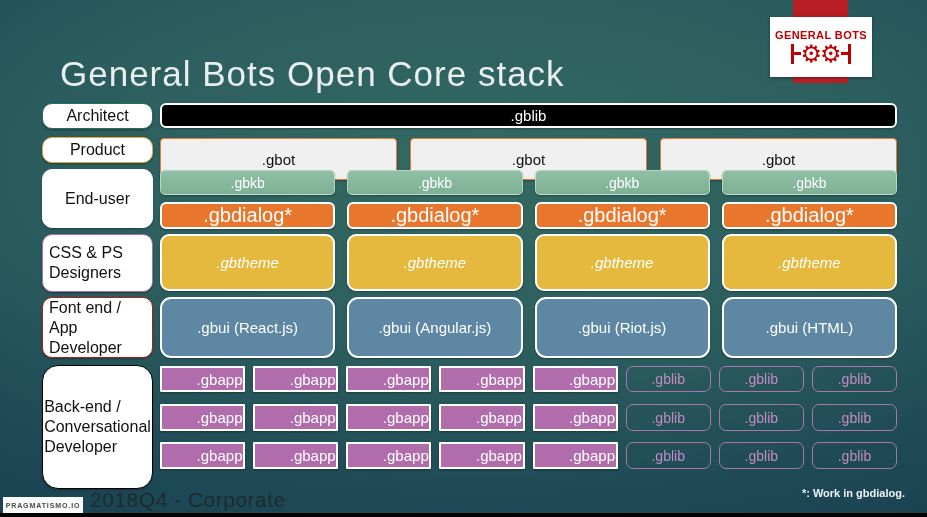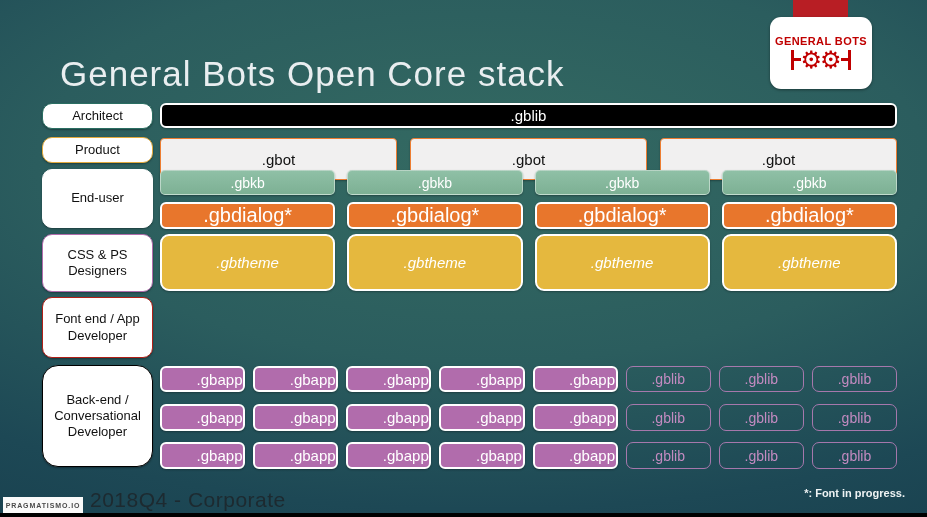--- a/index.html
+++ b/index.html
@@ -14,44 +14,43 @@
   .bottom-bar { position:absolute; left:0; bottom:0; width:100%; height:4px; background:#000; }
 
   .title {
     position:absolute; left:60px; top:38px; font-size:35px; font-weight:400;
     color:#e9eef0; letter-spacing:1px; white-space:nowrap;margin-top:16px;
   }
 
   
   .logo-stripe { position:absolute; left:793px; top:0; width:55px; height:83px; background:#b81e24; }
   .logo-box {
-    position:absolute; left:770px; top:17px; width:102px; height:72px; background:#fff;
+    position:absolute; left:770px; top:17px; width:102px; height:60px; background:#fff;
     display:flex; flex-direction:column; align-items:center; justify-content:center;
     box-shadow:0 1px 3px rgba(0,0,0,.4);
-    border-radius:11px;
   }
   .logo-text { color:#c00000; font-weight:700; font-size:11px; letter-spacing:.4px; }
   .logo-gears { display:flex; align-items:center; justify-content:center; margin-top:1px; color:#c00000; }
   .gear-endbar { width:3px; height:20px; background:#c00000; }
   .gear-hline { width:7px; height:3px; background:#c00000; }
   .gear-glyph { font-size:24px; line-height:24px; font-family:"DejaVu Sans",sans-serif; margin:0 -1px; }
 
   
   .role {
     position:absolute; left:42px; width:111px; background:#fff;
-    display:flex; align-items:center; justify-content:center; text-align:center;
-    color:#111; font-size:13px; line-height:1.25; border-radius:10px;
+    display:flex; align-items:center; justify-content:center; 
+    color:#111; font-size:16px; line-height:1.25; border-radius:10px;
     border:1.5px solid #fff; padding:2px 6px; box-shadow:0 1px 2px rgba(0,0,0,.35);
   }
   .role-architect { top:103px; height:26px; border-color:#2a6e62; }
   .role-product   { top:137px; height:26px; border-color:#e2aa3d; }
   .role-enduser   { top:169px; height:59px; border-color:#ffffff; }
   .role-cssps     { top:234px; height:58px; border-color:#b16cac; }
   .role-frontend  { top:297px; height:61px; border-color:#b02018; }
-  .role-backend   { top:365px; height:102px; border-color:#000000; border-radius:16px; }
+  .role-backend   { top:365px; height:124px; border-color:#000000; border-radius:16px; }
 
   
   .row { position:absolute; left:160px; width:737px; display:grid; }
   .cols3 { grid-template-columns:repeat(3,1fr); column-gap:13px; }
   .cols4 { grid-template-columns:repeat(4,1fr); column-gap:12px; }
   .cols8 { grid-template-columns:repeat(8,1fr); column-gap:8px; }
 
   .box {
     display:flex; align-items:center; justify-content:center;
     color:#fff; white-space:nowrap; box-shadow:0 1px 2px rgba(0,0,0,.3);
@@ -72,21 +71,21 @@
 
   .row-gbtheme { top:234px; height:57px;font-style:italic; }
   .gbtheme { background:#e5b83e; border:2px solid #fff; border-radius:9px; font-size:15px; }
 
   .row-gbui { top:297px; height:61px; }
   .gbui { background:#5d87a2; border:2px solid #fff; border-radius:11px; font-size:15px; }
 
   .row-backend1 { top:366px; height:26px; }
   .row-backend2 { top:404px; height:27px; }
   .row-backend3 { top:442px; height:27px; }
-  .gbapp { background:#b16cac; border:2px solid #fff; border-radius:6px; font-size:15px;padding-left:34px; }
+  .gbapp { background:#b16cac; border:2px solid #fff; border-radius:1px; font-size:15px;padding-left:34px; }
   .gblib { background:transparent; border:1.5px solid rgba(189,127,187,.85); border-radius:7px;
            color:#c38bc1; font-size:14px; box-shadow:none; }
 
   
   .brand-box {
     position:absolute; left:3px; top:497px; width:80px; height:17px; background:#fafafa;
     display:flex; align-items:center; justify-content:center;
     font-size:7px; letter-spacing:.9px; color:#4a4a4a; font-weight:600;
   }
   .footer-period {
@@ -147,20 +146,26 @@
     <div class="box gbdialog">.gbdialog*</div>
   </div>
 
   <div class="row row-gbtheme cols4">
     <div class="box gbtheme">.gbtheme</div>
     <div class="box gbtheme">.gbtheme</div>
     <div class="box gbtheme">.gbtheme</div>
     <div class="box gbtheme">.gbtheme</div>
   </div>
 
+  <div class="row row-gbui cols4">
+    <div class="box gbui">.gbui (React.js)</div>
+    <div class="box gbui">.gbui (Angular.js)</div>
+    <div class="box gbui">.gbui (Riot.js)</div>
+    <div class="box gbui">.gbui (HTML)</div>
+  </div>
 
   <div class="row row-backend1 cols8">
     <div class="box gbapp">.gbapp</div>
     <div class="box gbapp">.gbapp</div>
     <div class="box gbapp">.gbapp</div>
     <div class="box gbapp">.gbapp</div>
     <div class="box gbapp">.gbapp</div>
     <div class="box gblib">.gblib</div>
     <div class="box gblib">.gblib</div>
     <div class="box gblib">.gblib</div>
@@ -183,16 +188,16 @@
     <div class="box gbapp">.gbapp</div>
     <div class="box gbapp">.gbapp</div>
     <div class="box gbapp">.gbapp</div>
     <div class="box gblib">.gblib</div>
     <div class="box gblib">.gblib</div>
     <div class="box gblib">.gblib</div>
   </div>
 
   <div class="brand-box">PRAGMATISMO.IO</div>
   <div class="footer-period">2018Q4 - Corporate</div>
-  <div class="footer-note">*: Font in progress.</div>
+  <div class="footer-note">*: Work in gbdialog.</div>
 
   <div class="bottom-bar"></div>
 </div>
 
 </body></html>

